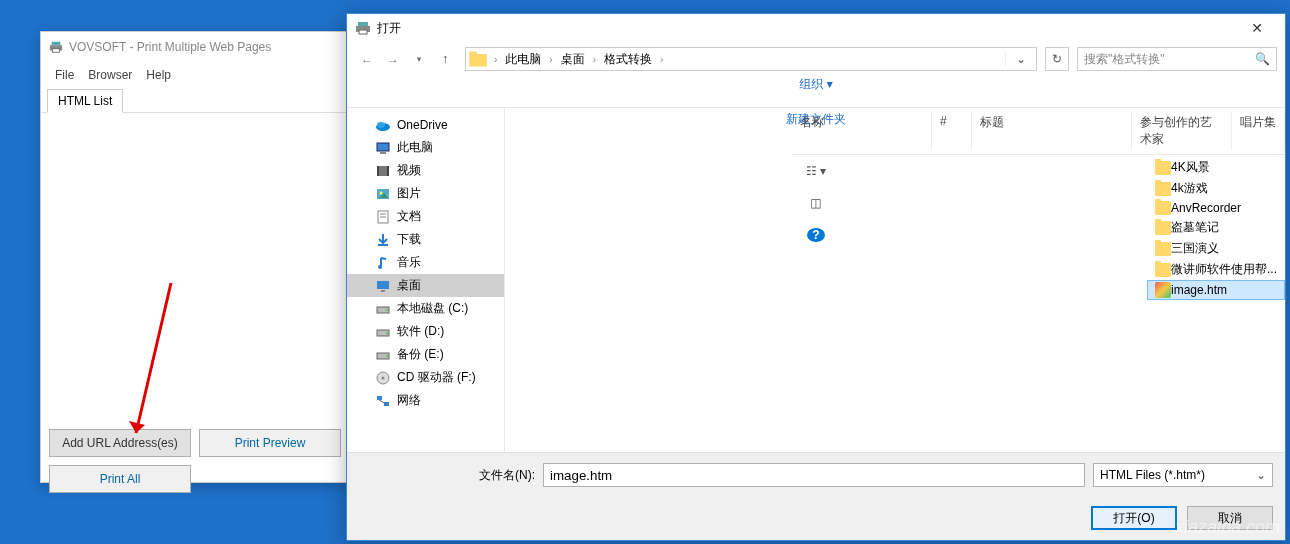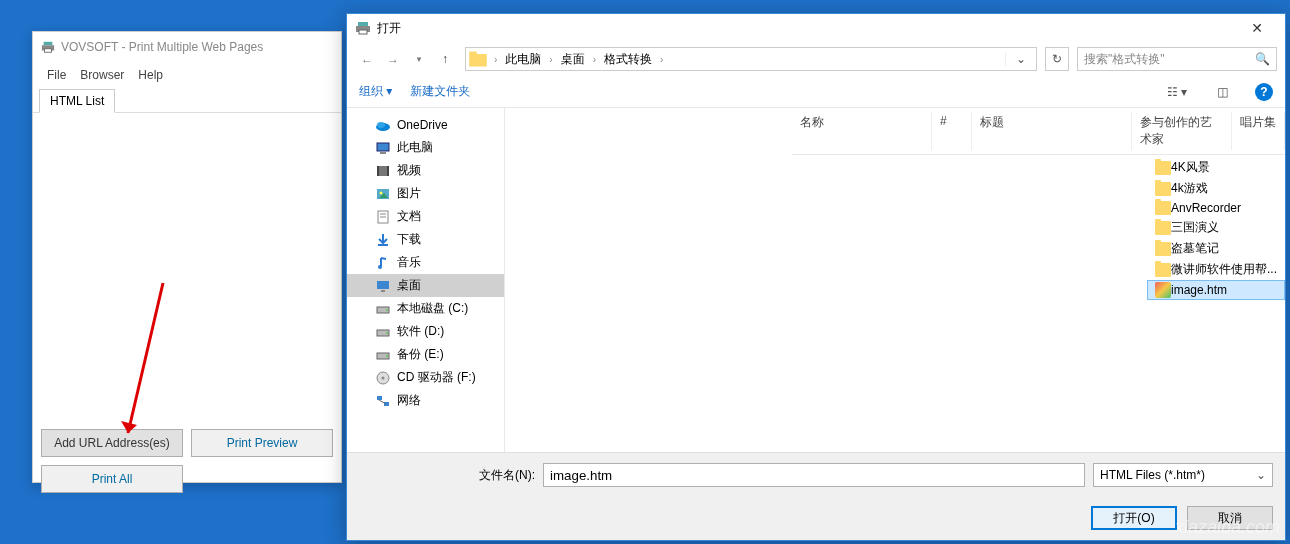--- a/index.html
+++ b/index.html
@@ -1,19 +1,19 @@
 <!DOCTYPE html>
 <html><head>
 <meta charset="utf-8">
 <style>
 * { margin: 0; padding: 0; box-sizing: border-box; font-family: "Microsoft YaHei", "Segoe UI", sans-serif; }
 body { background: #1e70c9; width: 1290px; height: 544px; position: relative; overflow: hidden; font-size: 12px; }
 
 
-.backwin { position: absolute; left: 32px; top: 31px; width: 310px; height: 452px; background: #fff; border: 1px solid #ccc; box-shadow: 0 4px 12px rgba(0,0,0,0.2); }
+.backwin { position: absolute; left: 40px; top: 31px; width: 310px; height: 452px; background: #fff; border: 1px solid #ccc; box-shadow: 0 4px 12px rgba(0,0,0,0.2); }
 .backwin-titlebar { height: 30px; display: flex; align-items: center; padding: 0 8px; color: #888; font-size: 12px; }
 .backwin-titlebar .ticon { width: 14px; height: 14px; margin-right: 6px; display: inline-flex; }
 .backwin-menu { display: flex; padding: 4px 8px; gap: 2px; color: #444; font-size: 12px; }
 .backwin-menu span { padding: 2px 6px; }
 .backwin-tabs { border-bottom: 1px solid #ddd; padding: 0 6px; }
 .backwin-tab { display: inline-block; padding: 4px 10px; border: 1px solid #ccc; border-bottom: 1px solid #fff; background: #fff; position: relative; top: 1px; font-size: 12px; }
 .backwin-body { height: 310px; background: #fff; position: relative; }
 .redarrow { position: absolute; left: 80px; top: 160px; }
 .backwin-buttons { padding: 6px 8px; display: grid; grid-template-columns: 1fr 1fr; gap: 8px; }
 .btn { border: 1px solid #adadad; background: #e1e1e1; padding: 6px 4px; text-align: center; font-size: 12px; color: #333; cursor: pointer; }
@@ -30,21 +30,21 @@
 .navbtn { width: 24px; height: 24px; display: inline-flex; align-items: center; justify-content: center; color: #777; cursor: pointer; }
 .navbtn.active { color: #333; }
 .breadcrumb { flex: 1; height: 24px; border: 1px solid #ccc; display: flex; align-items: center; margin: 0 6px; background: #fff; }
 .bc-folder { width: 20px; height: 20px; margin: 0 2px; display: inline-flex; align-items: center; justify-content: center; }
 .bc-sep { color: #888; padding: 0 4px; font-size: 10px; }
 .bc-item { padding: 0 4px; cursor: pointer; }
 .bc-drop { padding: 0 10px; color: #555; border-left: 1px solid #eee; margin-left: auto; }
 .refresh { width: 24px; height: 24px; border: 1px solid #ccc; display: inline-flex; align-items: center; justify-content: center; color: #555; cursor: pointer; }
 .searchbox { width: 200px; height: 24px; border: 1px solid #ccc; display: flex; align-items: center; padding: 0 6px; margin-left: 6px; color: #888; }
 .searchbox .sicon { margin-left: auto; color: #555; }
-.toolbar { height: 32px; display: flex; align-items: center; padding: 0 12px; gap: 18px; border-bottom: 1px solid #e8e8e8; }
+.toolbar { height: 32px; display: flex; align-items: center; padding: 0 12px; gap: 18px; border-bottom: 1px solid #e8e8e8; flex-direction: column; }
 .toolbar .link { color: #1a6bc7; cursor: pointer; }
 .toolbar .spacer { flex: 1; }
 .toolbar .tbtn { width: 28px; height: 20px; display: inline-flex; align-items: center; justify-content: center; cursor: pointer; color: #555; }
 .toolbar .help { color: #0078d7; font-size: 16px; font-weight: bold; border-radius: 50%; width: 18px; height: 18px; background: #0078d7; color: #fff; display: inline-flex; align-items: center; justify-content: center; font-size: 12px; }
 
 .dlg-body { flex: 1; display: flex; min-height: 0; }
 .tree { width: 158px; border-right: 1px solid #e8e8e8; padding: 6px 0; overflow: hidden; }
 .tree-item { display: flex; align-items: center; padding: 3px 6px 3px 12px; gap: 6px; cursor: pointer; white-space: nowrap; }
 .tree-item.lv2 { padding-left: 28px; }
 .tree-item.sel { background: #d0d0d0; }
@@ -308,25 +308,25 @@
           <div class="frow">
             <span class="fldr"></span>
             <span>4k游戏</span>
           </div>
           <div class="frow">
             <span class="fldr"></span>
             <span>AnvRecorder</span>
           </div>
           <div class="frow">
             <span class="fldr"></span>
+            <span>盗墓笔记</span>
+          </div>
+          <div class="frow">
+            <span class="fldr"></span>
             <span>三国演义</span>
-          </div>
-          <div class="frow">
-            <span class="fldr"></span>
-            <span>盗墓笔记</span>
           </div>
           <div class="frow">
             <span class="fldr"></span>
             <span>微讲师软件使用帮...</span>
           </div>
           <div class="frow sel">
             <span class="htmicon"></span>
             <span>image.htm</span>
           </div>
         </div>

